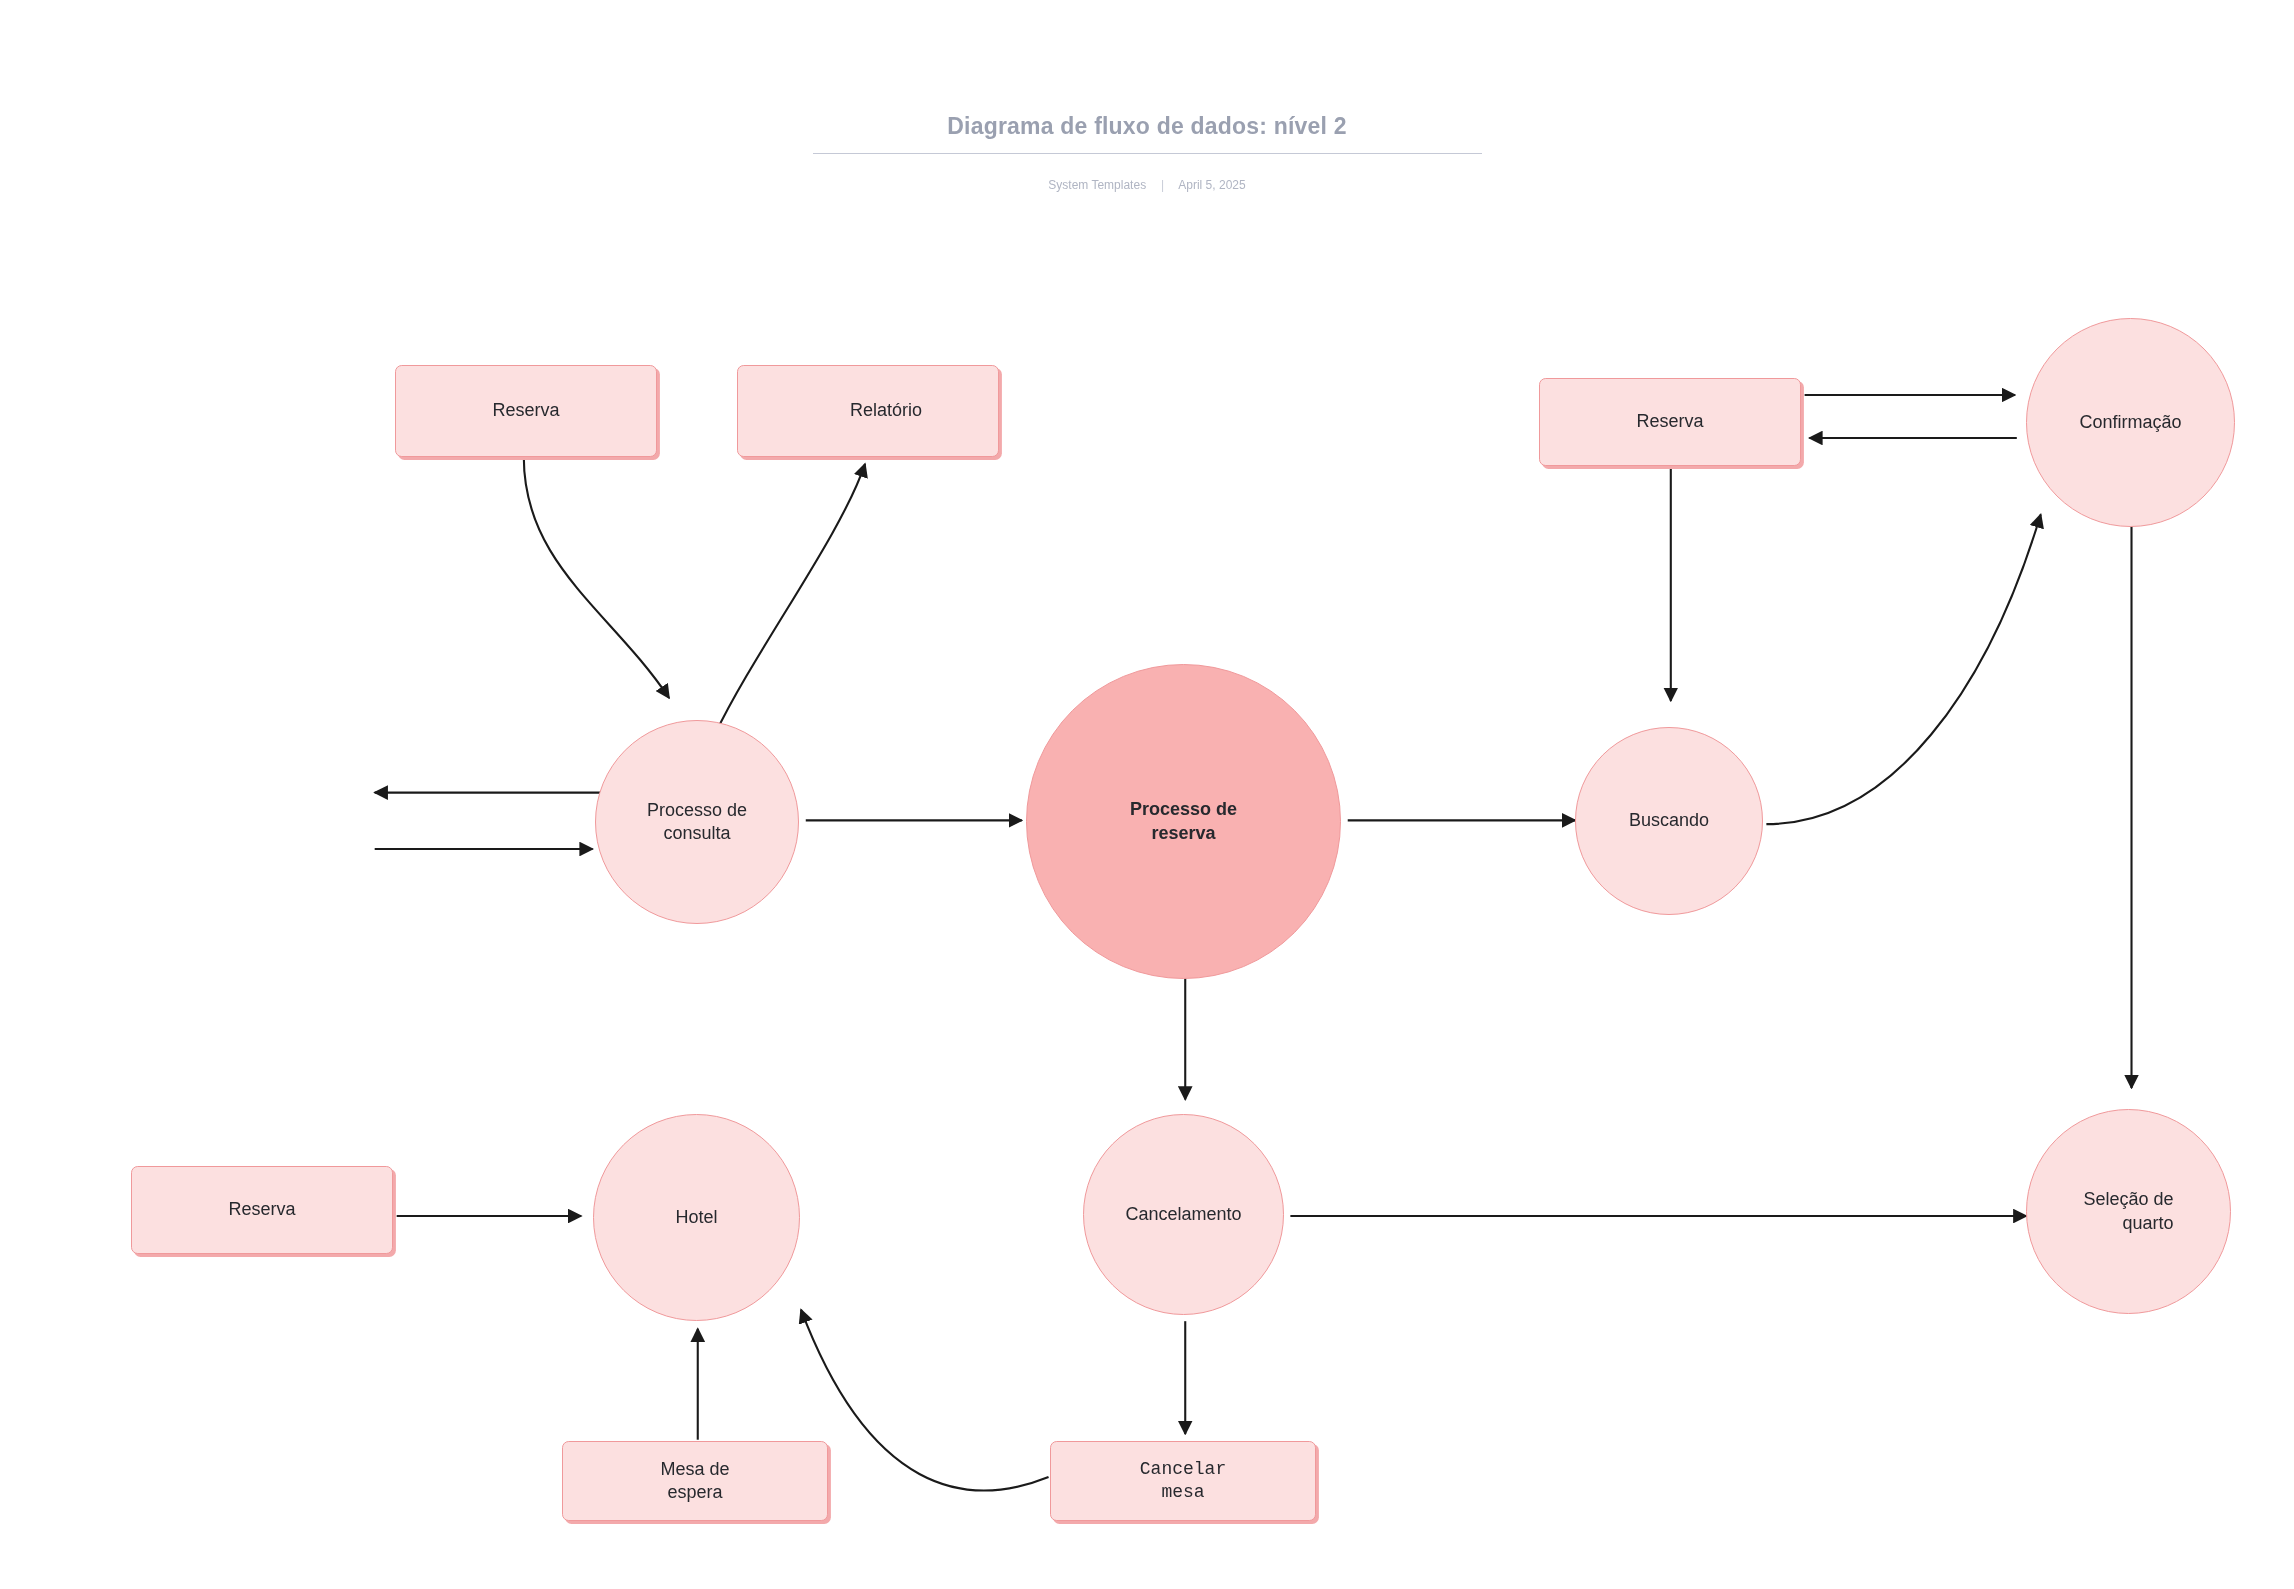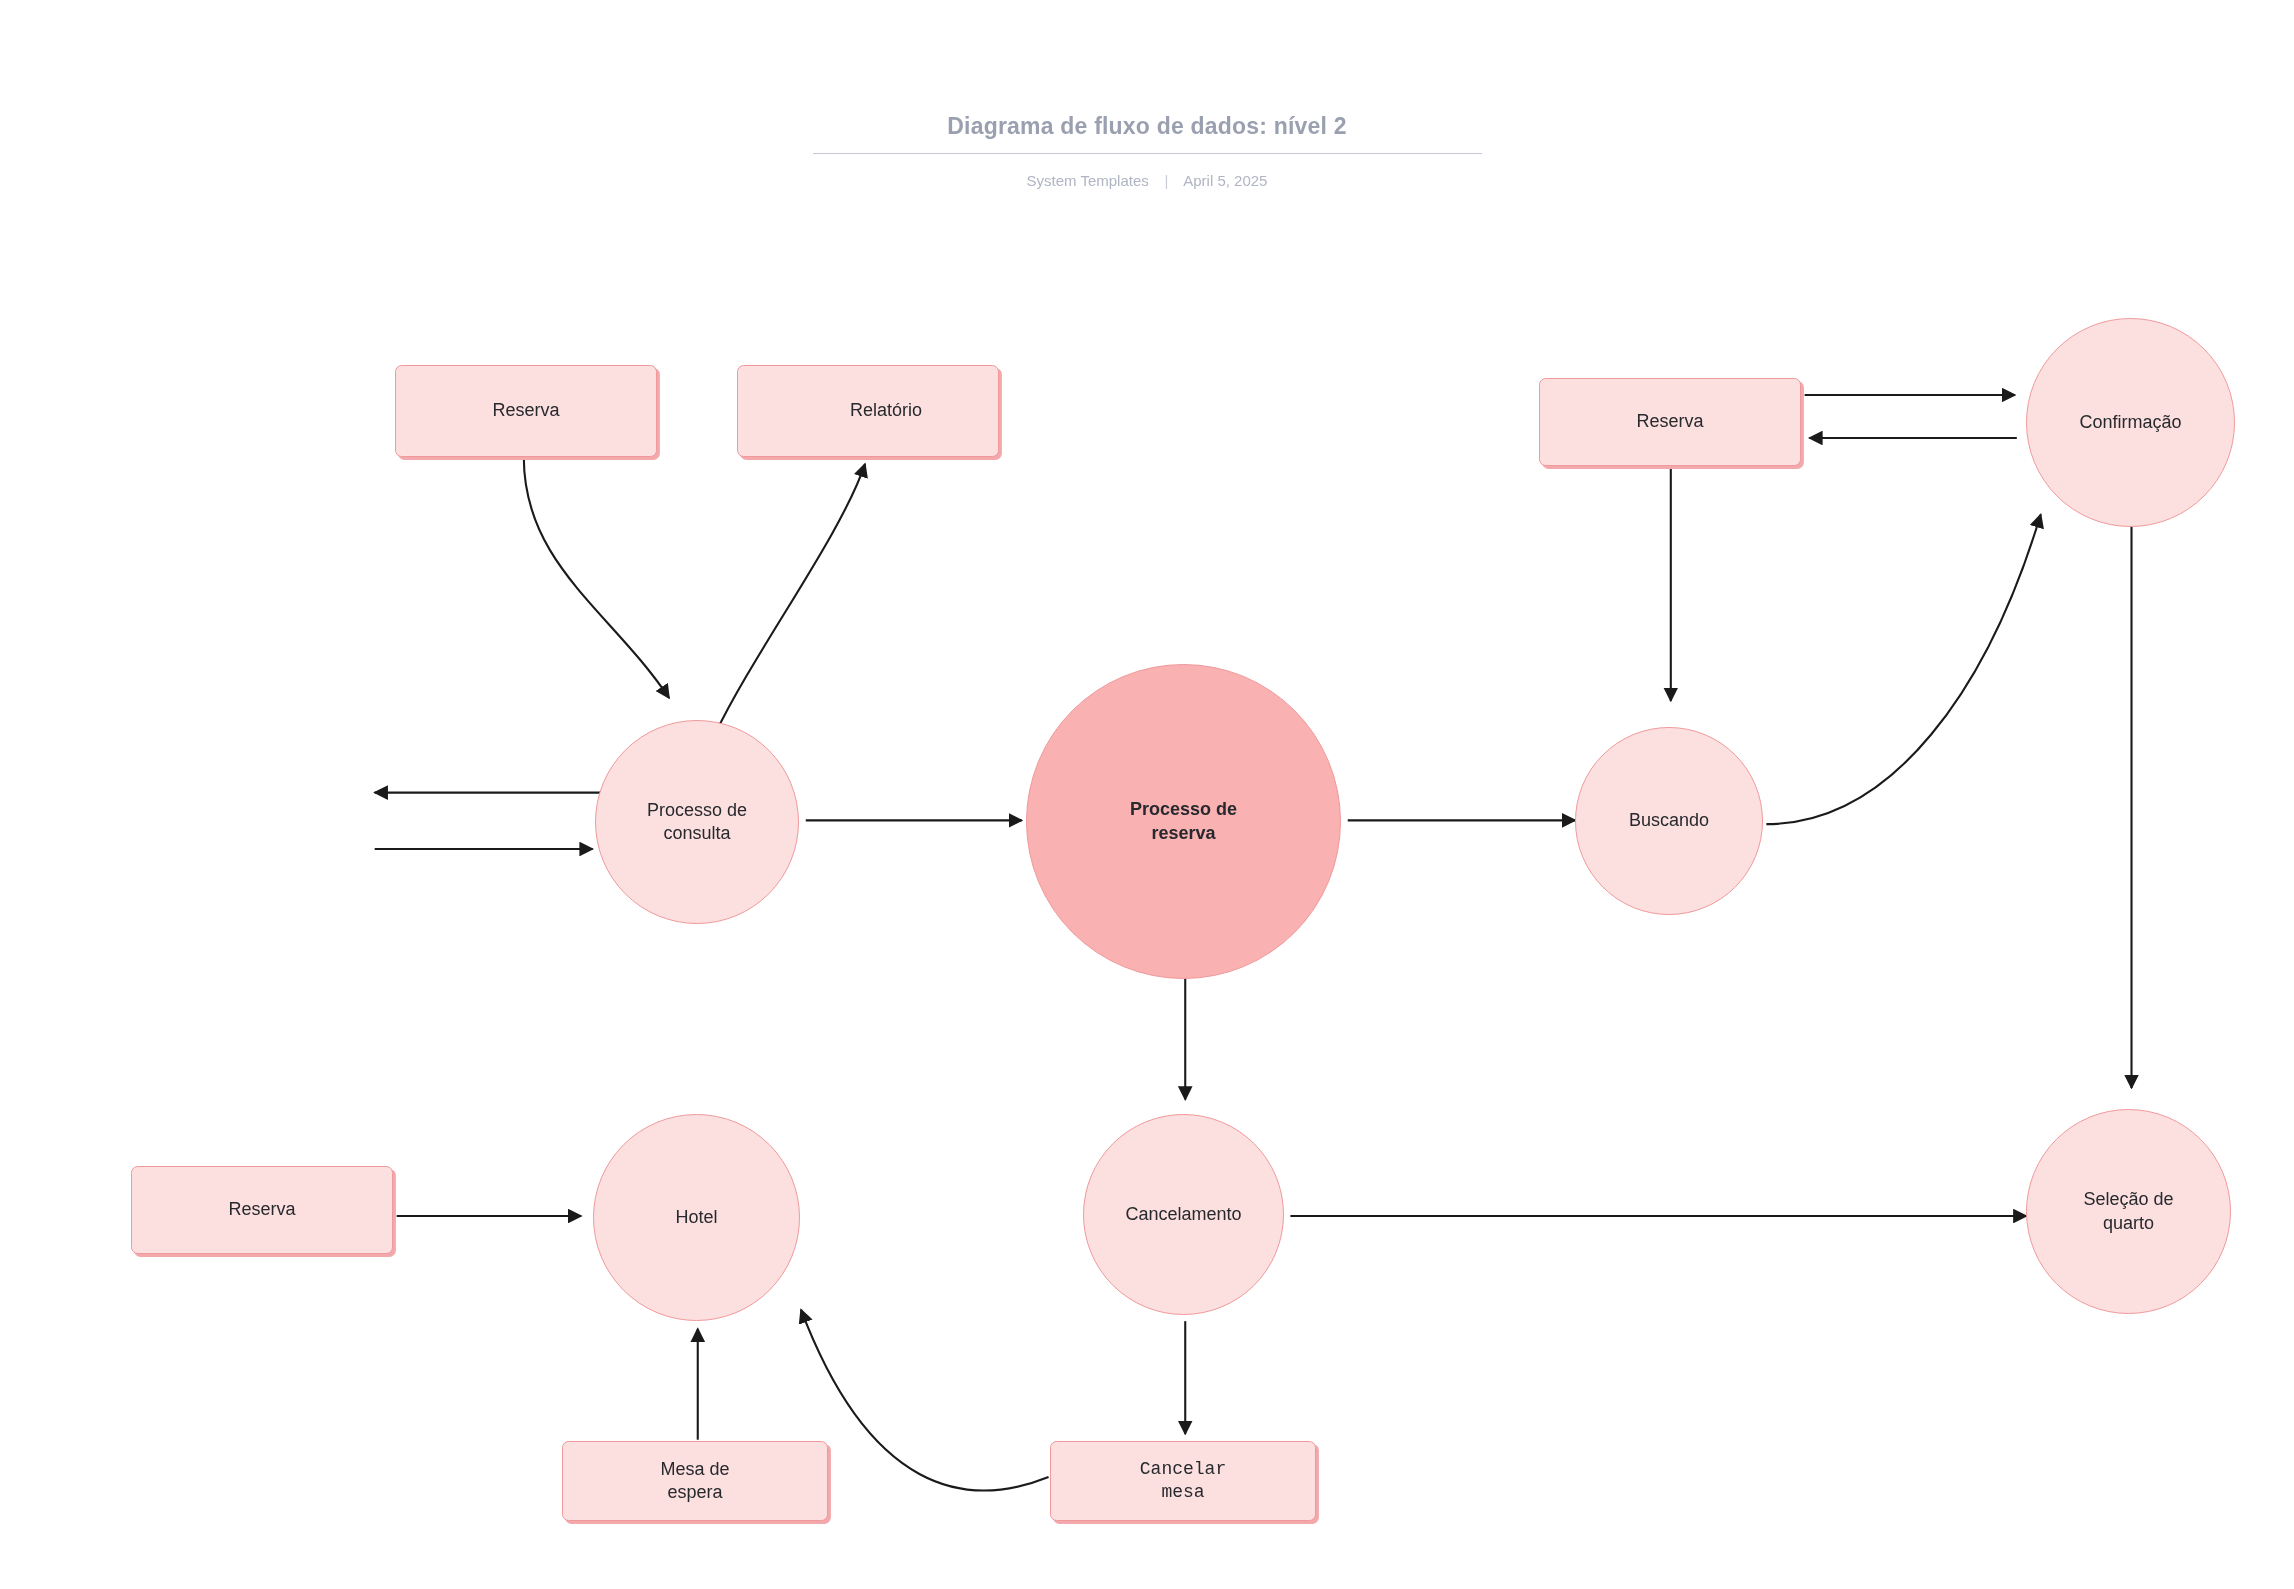--- a/index.html
+++ b/index.html
@@ -27,22 +27,22 @@
     font-size: 23px;
     font-weight: bold;
     color: #9aa0b0;
     letter-spacing: 0.2px;
     padding-bottom: 13.4px;
     display: inline-block;
     border-bottom: 1.9px solid #c5c9d6;
     min-width: 669px;
   }
   #doc-subtitle {
-    margin-top: 18px;
-    font-size: 15px;
+    margin-top: 24px;
+    font-size: 12px;
     color: #b0b5c3;
   }
   #doc-subtitle .sep {
     display: inline-block;
     margin: 0 11.5px;
     color: #c9cdd8;
   }
 
   
   #canvas {
@@ -194,19 +194,19 @@
   </div>
 
   <div class="node circle" style="left:1083px; top:1114px; width:201px; height:201px;">
     <span class="label">Cancelamento</span>
   </div>
 
   <div class="node circle" style="left:593px; top:1114px; width:207px; height:207px;">
     <span class="label">Hotel</span>
   </div>
 
-  <div class="node circle" style="left:2026px; top:1109px; width:205px; height:205px;">
+  <div class="node circle" style="left:2026px; top:1109px; width:205px; height:205px;text-align:right;">
     <span class="label">Seleção de
 quarto</span>
   </div>
 
 </div>
 
 
 </body></html>

